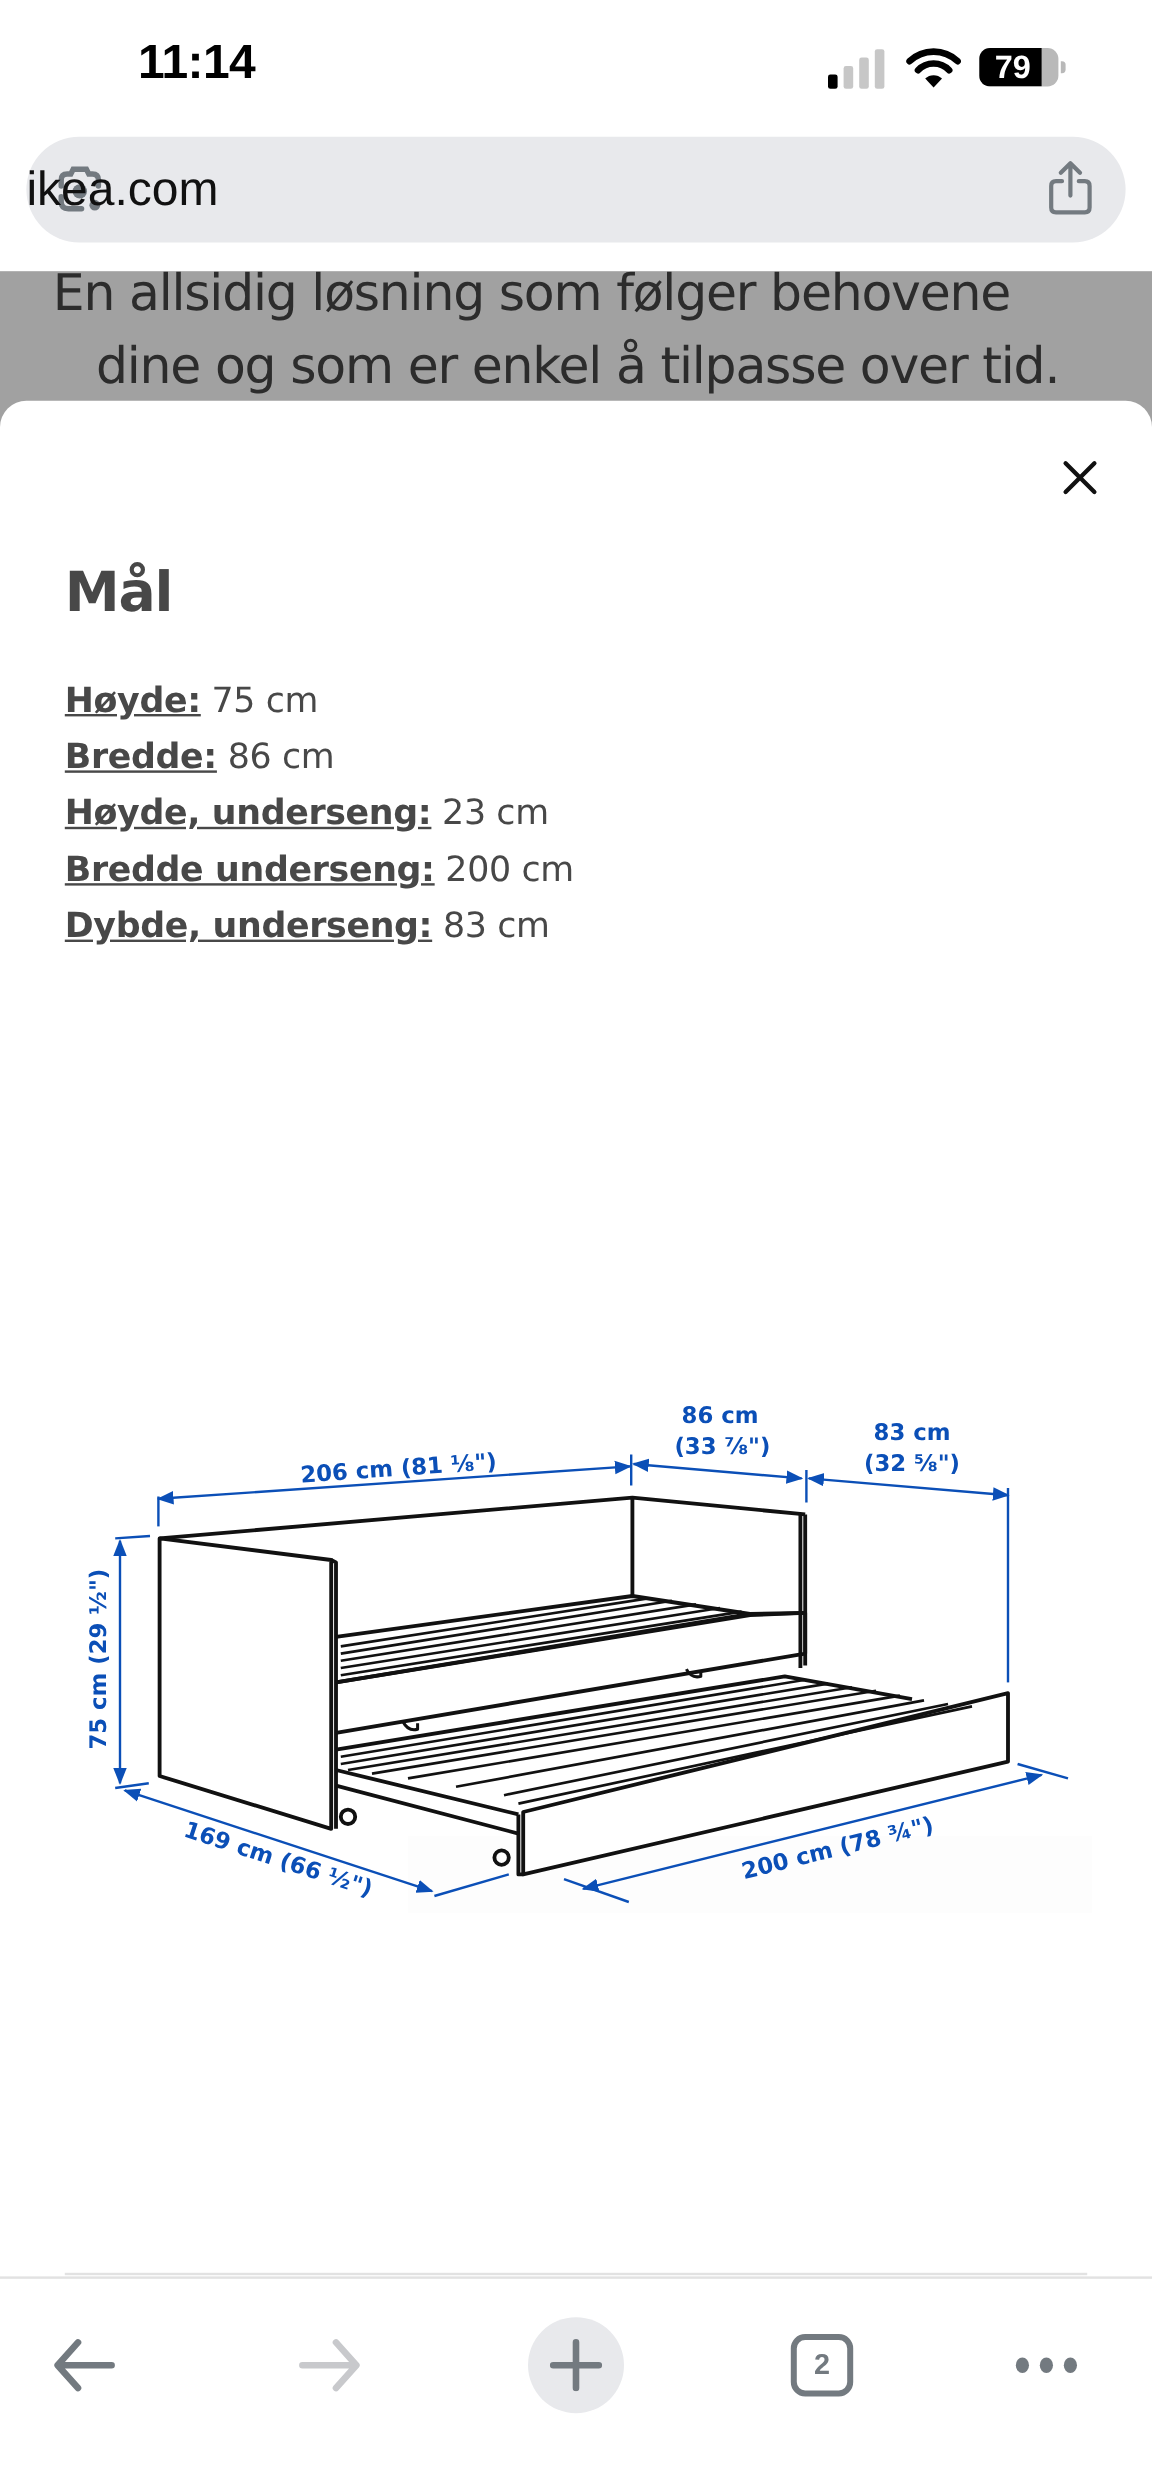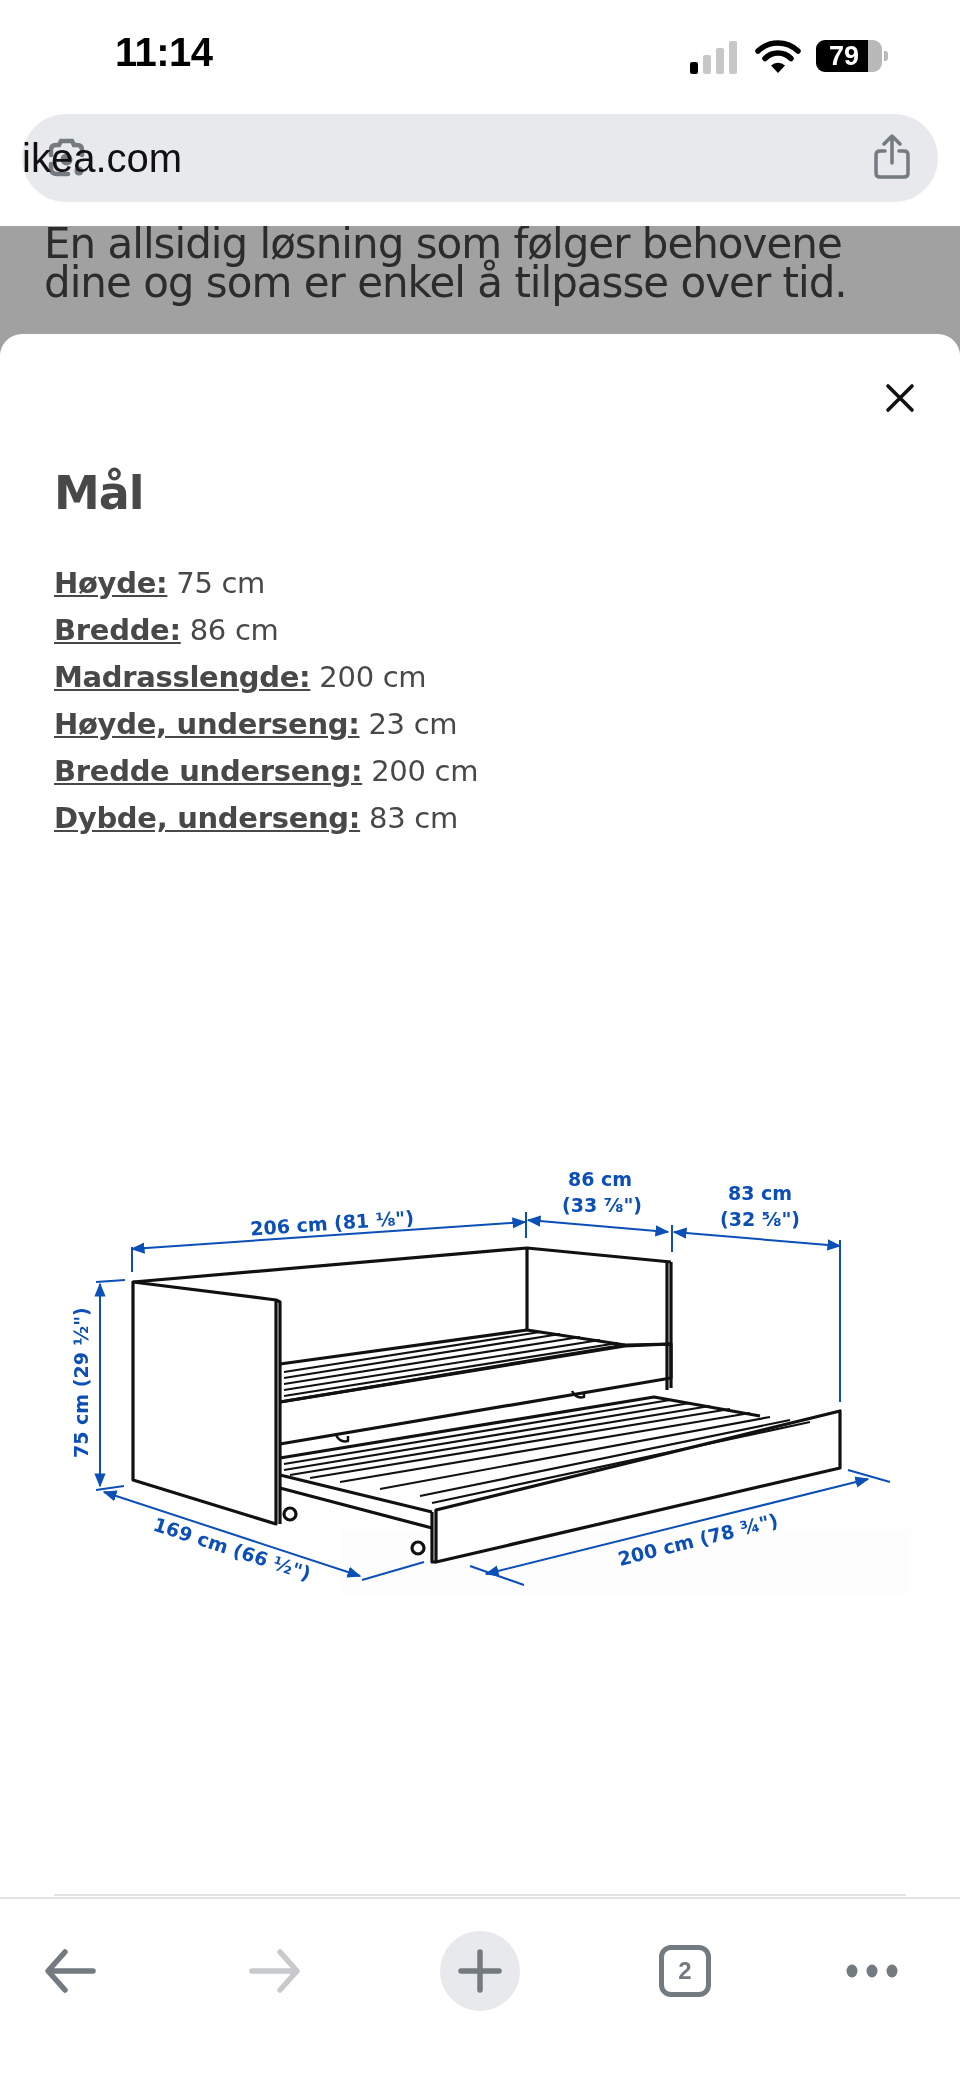--- a/index.html
+++ b/index.html
@@ -22,21 +22,21 @@
     
     .url-bar { position: absolute; left: 22px; top: 114px; width: 916px; height: 88px; border-radius: 44px; background: #e8e9ec; }
     .url-lens { position: absolute; left: 24px; top: 24px; width: 42px; height: 42px; }
     .url-text { position: absolute; left: 0; right: 0; top: 0; height: 88px; line-height: 88px; font-family: "Liberation Sans", sans-serif; font-size: 40px; color: #111; }
     .url-share { position: absolute; right: 26px; top: 20px; width: 40px; height: 46px; }
 
     
     .page-behind { position: absolute; top: 226px; left: 0; width: 960px; height: 160px; background: #a1a1a1; overflow: hidden; }
     .page-behind p { position: absolute; left: 44px; font-family: "DejaVu Sans", sans-serif; font-size: 42px; color: #2c2c2c; white-space: nowrap; letter-spacing: -1px; }
     .page-behind .line1 { top: -20px; margin-top: 13px; }
-    .page-behind .line2 { top: 32px; }
+    .page-behind .line2 { top: 54px; margin-left: 36px; }
 
     
     .sheet { position: absolute; left: 0; top: 334px; width: 960px; height: 1563px; background: #fff; border-radius: 22px 22px 0 0; padding-left: 20px; }
     .close-btn { position: absolute; right: 38px; top: 42px; width: 44px; height: 44px; }
     .sheet-title { position: absolute; left: 54px; top: 132px; font-family: "DejaVu Sans", sans-serif; font-weight: 700; font-size: 46px; color: #484848; letter-spacing: -1px; }
     .spec-list { position: absolute; left: 54px; top: 232px; list-style: none; }
     .spec-list li { height: 47px; font-family: "DejaVu Sans", sans-serif; font-size: 29px; color: #484848; white-space: nowrap; letter-spacing: -0.3px; }
     .spec-list b { font-weight: 700; color: #484848; text-decoration: underline; }
 
     .diagram { position: absolute; left: 60px; top: 810px; width: 860px; height: 450px; }
@@ -100,21 +100,20 @@
 <div class="sheet">
   <svg class="close-btn" viewBox="0 0 44 44">
     <path d="M10 10 L34 34 M34 10 L10 34" stroke="#111" stroke-width="3.6" stroke-linecap="round"></path>
   </svg>
 
   <h2 class="sheet-title">Mål</h2>
 
   <ul class="spec-list">
     <li><b>Høyde:</b> <span>75 cm</span></li>
     <li><b>Bredde:</b> <span>86 cm</span></li>
-    <li><b>Madrasslengde:</b> <span>200 cm</span></li>
     <li><b>Høyde, underseng:</b> <span>23 cm</span></li>
     <li><b>Bredde underseng:</b> <span>200 cm</span></li>
     <li><b>Dybde, underseng:</b> <span>83 cm</span></li>
   </ul>
 
   <svg class="diagram" viewBox="60 1144 860 450">
     <defs>
       <marker id="arr" viewBox="0 0 10 10" refX="9" refY="5" markerWidth="7" markerHeight="7" orient="auto-start-reverse">
         <path d="M0 1 L10 5 L0 9 Z" fill="#0b4fb7"></path>
       </marker>

